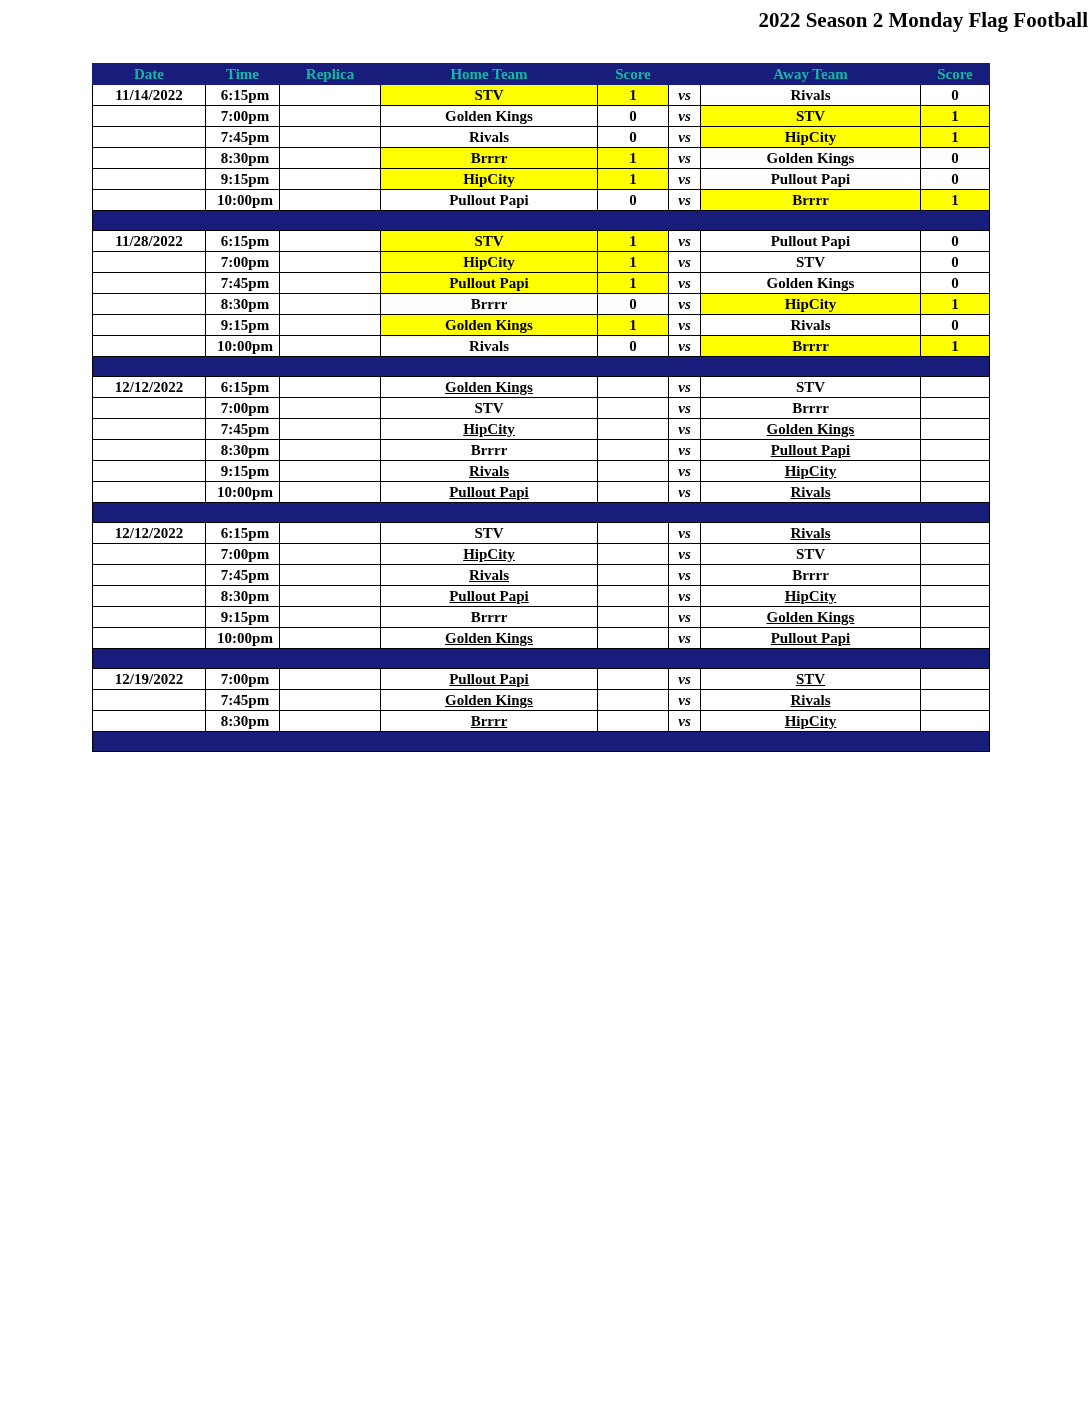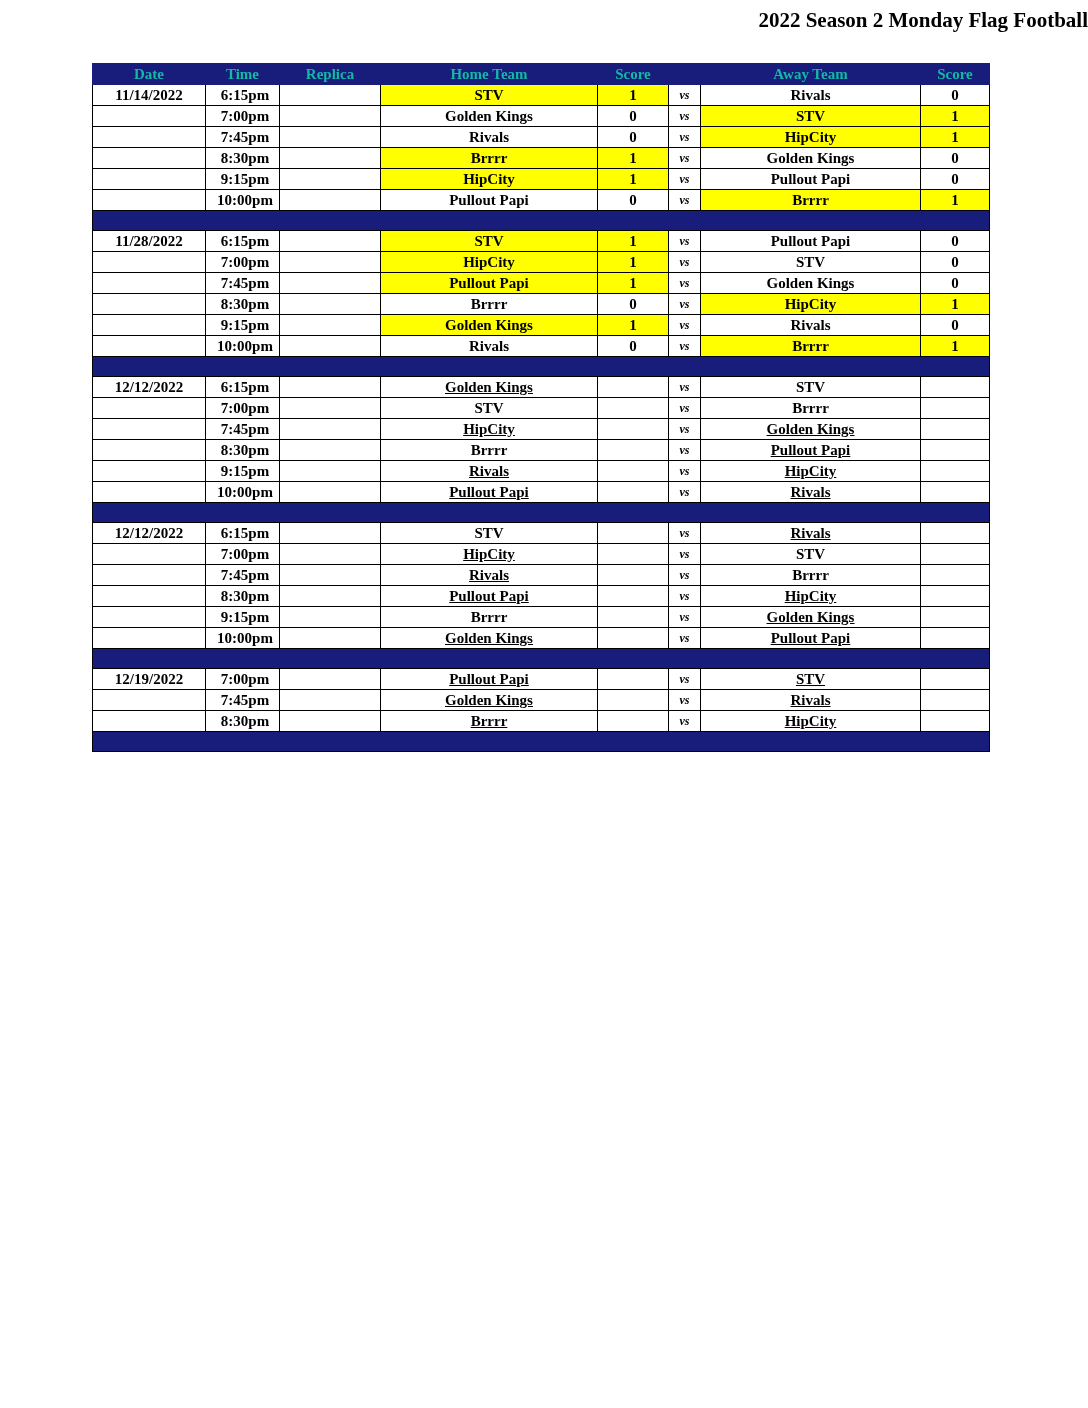--- a/index.html
+++ b/index.html
@@ -8,21 +8,21 @@
   body { font-family:"Liberation Serif","DejaVu Serif",serif; color:#000; }
   .page { position:relative; width:1088px; height:1408px; background:#fff; overflow:hidden; }
   .title { margin:0; padding-top:98px; text-align:center; font-size:29px; font-weight:bold; }
   .subtitle { margin:8px 0 0 0; text-align:right; font-size:21px; font-weight:bold; }
   table.sched { margin:30px 0 0 92px; border-collapse:collapse; table-layout:fixed; width:897px; }
   th, td { height:20px; padding:0; font-size:15px; font-weight:bold; line-height:20px;
            overflow:hidden; white-space:nowrap; }
   th { background:var(--navy); color:#14b8a6; border:1px solid var(--navy); text-align:center; }
   td { border:1px solid #000; text-align:center; background:#fff; }
   td.c-time { text-align:center; padding-left:5px; }
-  td.c-vs { font-style:italic; font-size:12px; }
+  td.c-vs { font-style:italic; font-size:15px; }
   td.hl { background:var(--yellow); }
   td.u { text-decoration:underline; }
   td.sep { background:var(--navy); }
   .footer-note { margin:7px 0 0 92px; font-size:15px; font-weight:bold; }
 </style>
 </head>
 <body>
 
 <div class="page">
 

